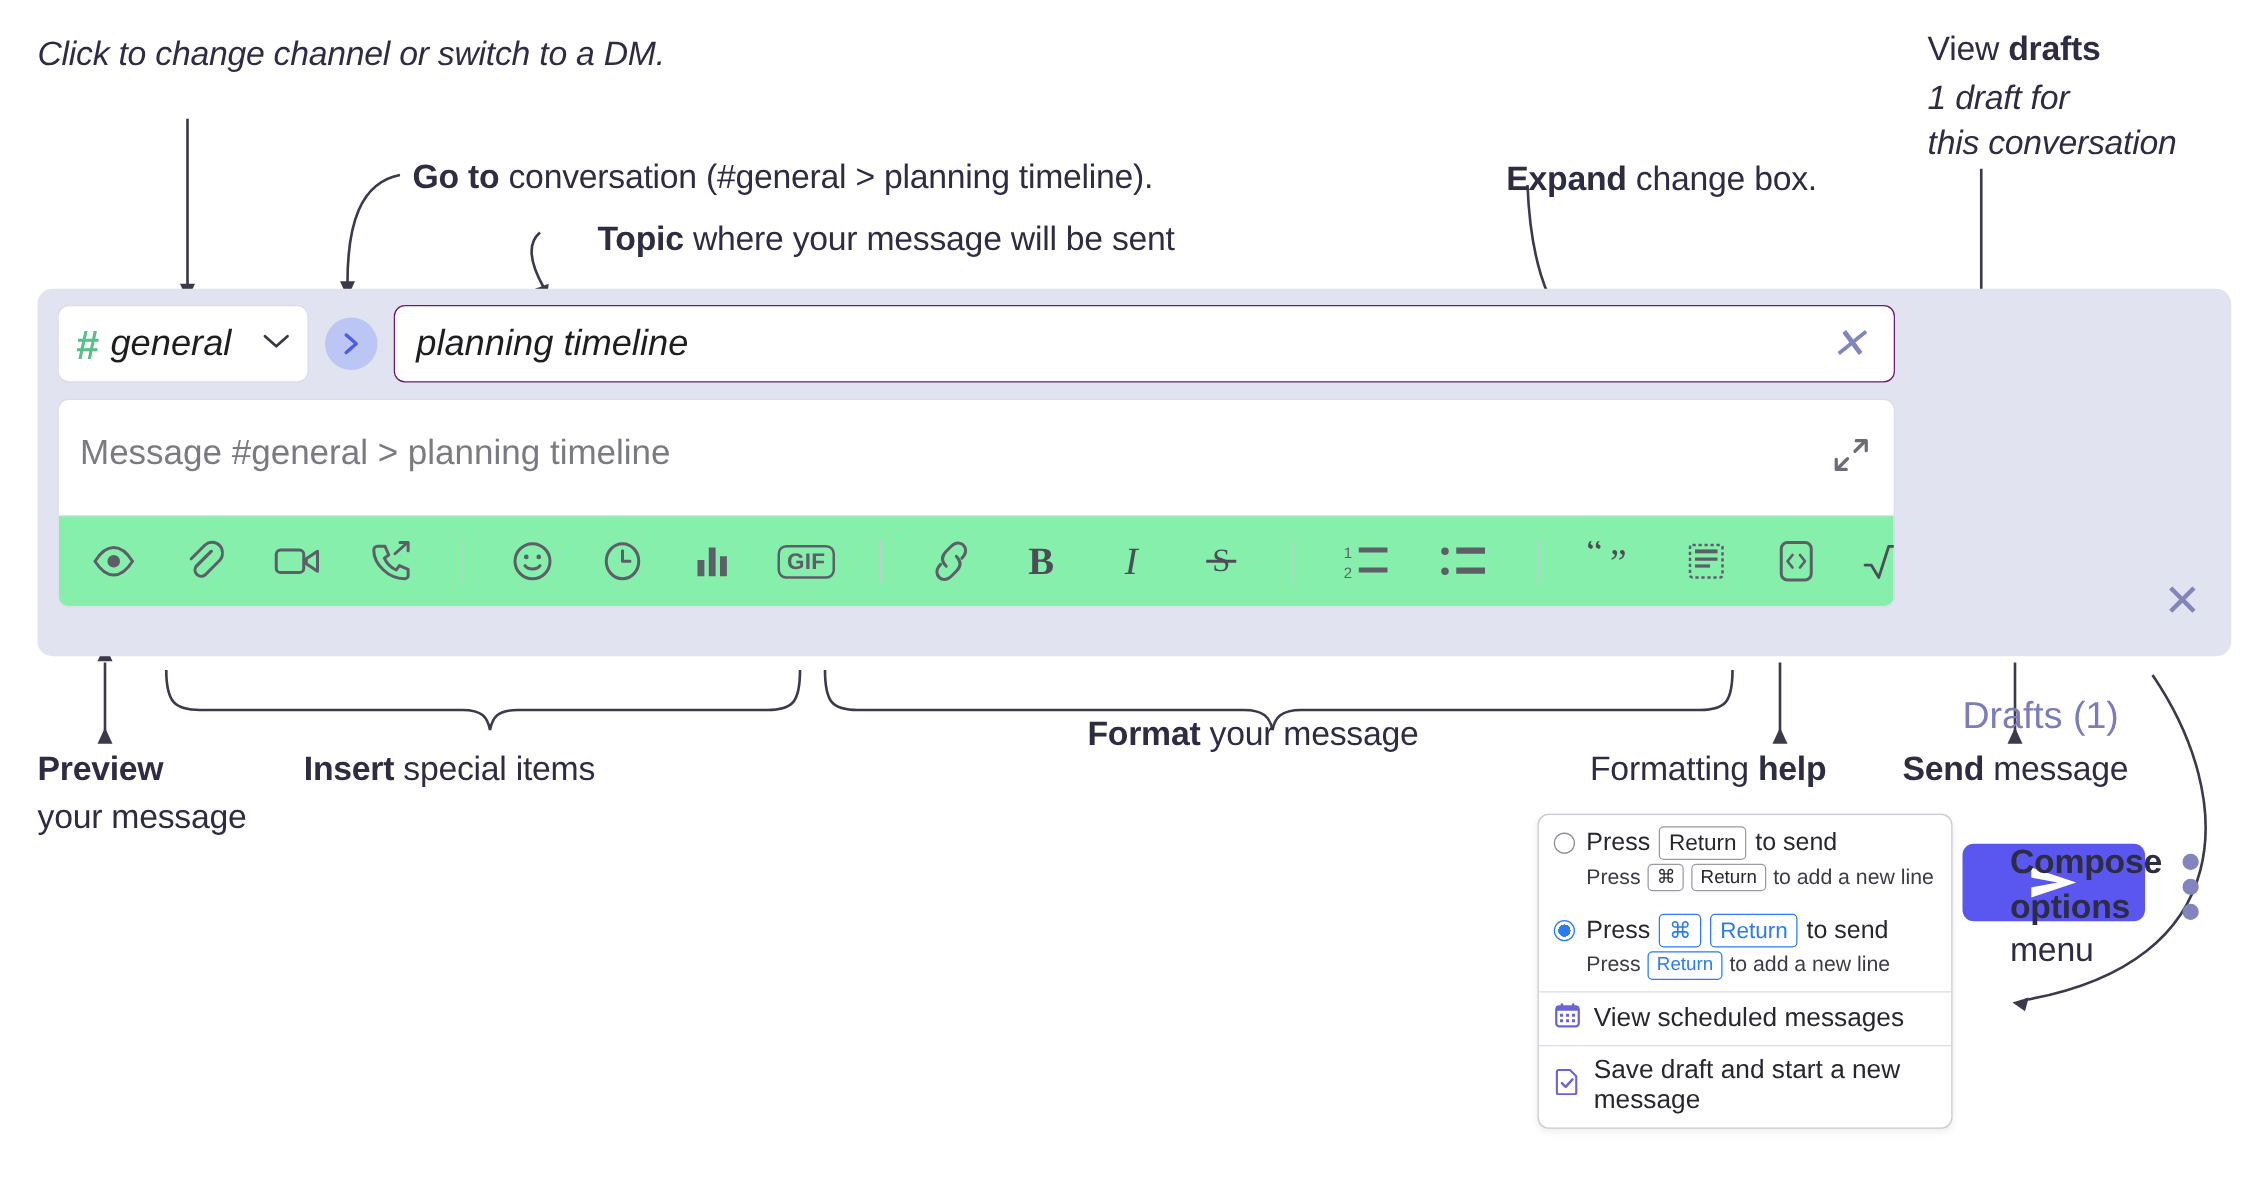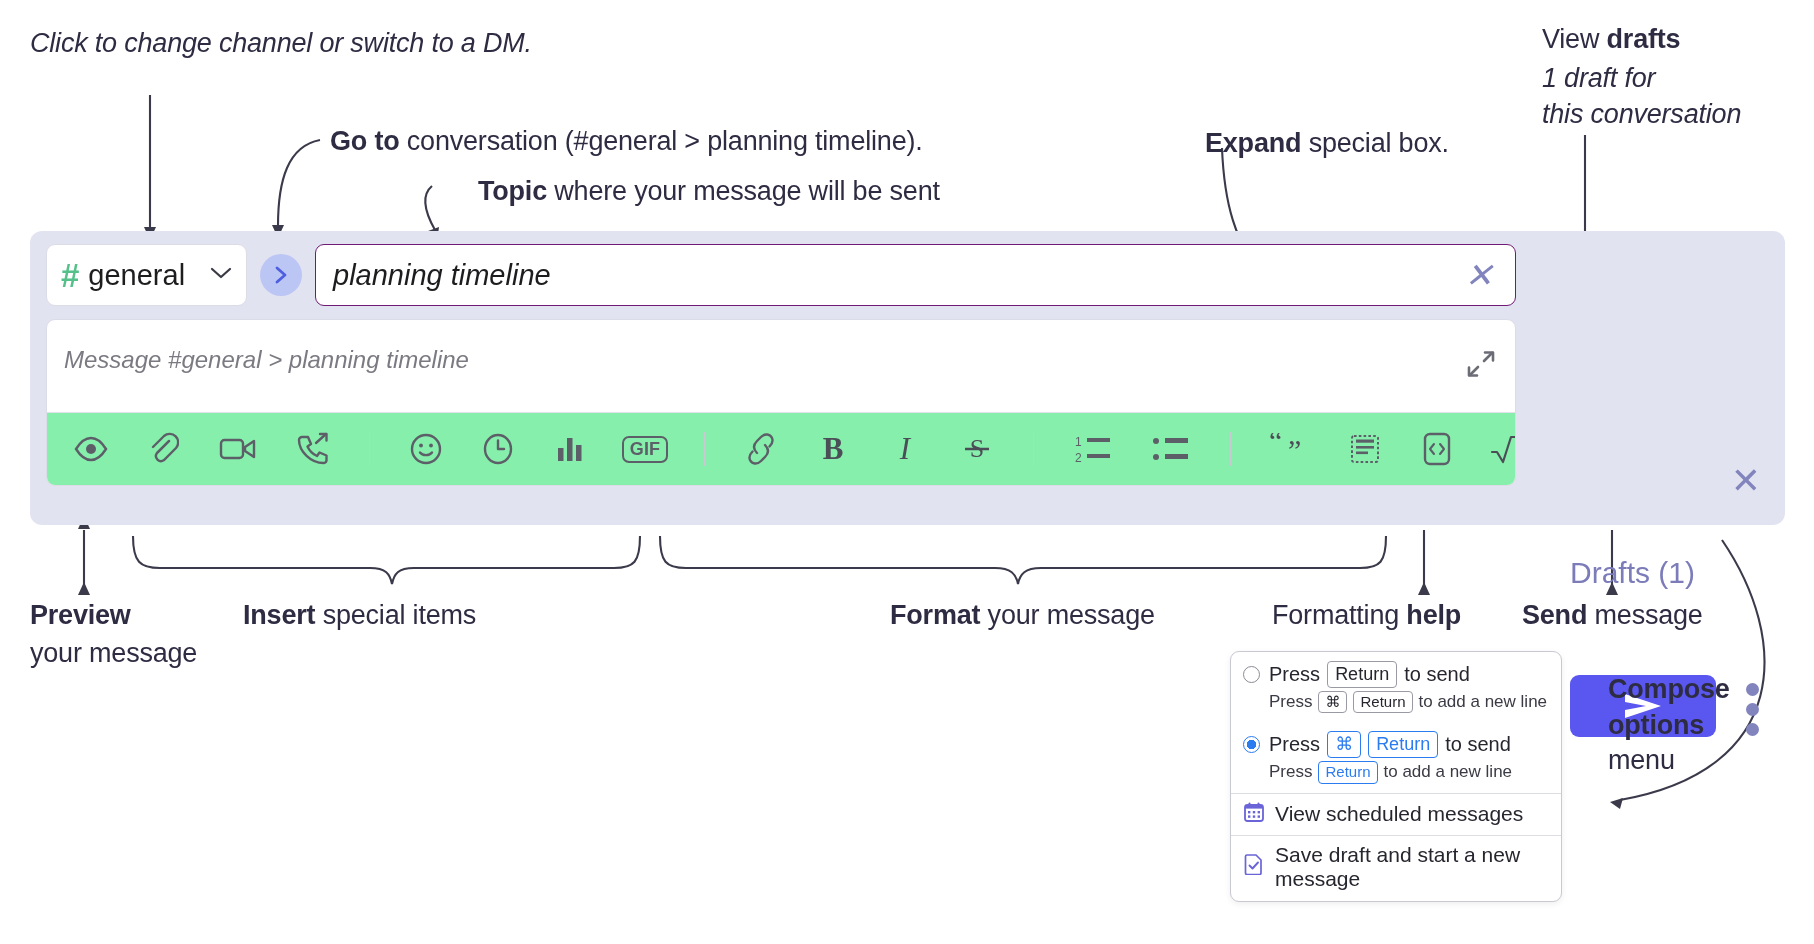--- a/index.html
+++ b/index.html
@@ -20,21 +20,21 @@
   }
   #compose-inner{position:absolute;left:16px;top:13px;width:1470px;}
 
   .row-top{display:flex;align-items:center;gap:0px;height:62px;}
   #channel-picker{
     width:201px;height:62px;background:#fff;border:1px solid #dcdce6;
     border-radius:9px;box-sizing:border-box;display:flex;align-items:center;
     gap:9px;padding:0 14px;cursor:pointer;
   }
   #hash-icon{color:#56c08a;font-size:33px;font-weight:700;line-height:1;}
-  #channel-name{font-size:29px;color:#1d1c1f;}
+  #channel-name{font-size:29px;color:#1d1c1f;font-style:italic;}
   #chev{margin-left:auto;color:#3a3a44;font-size:17px;}
 
   #goto-btn{
     width:42px;height:42px;border-radius:50%;background:#bcc6f5;
     margin:0 13px;display:flex;align-items:center;justify-content:center;
     cursor:pointer;flex:0 0 auto;
   }
   #goto-btn svg{display:block;}
 
   #topic-field{
@@ -44,21 +44,21 @@
   #topic-value{font-size:29px;color:#1d1c1f;flex:1;}
   #topic-clear{color:#8184bd;font-size:34px;line-height:1;cursor:pointer;
      font-weight:300;padding:0 4px;}
 
   
   #message-box{
     margin-top:13px;background:#fff;border:1px solid #dcdce6;border-radius:9px;
     box-sizing:border-box;width:1470px;overflow:hidden;
   }
   #message-input-area{height:92px;position:relative;}
-  #message-placeholder{position:absolute;left:17px;top:26px;font-size:24px;color:#7a7a82;font-style:italic;}
+  #message-placeholder{position:absolute;left:17px;top:26px;font-size:28px;color:#7a7a82;}
   #expand-btn{position:absolute;right:18px;top:28px;cursor:pointer;}
 
   #toolbar{
     height:72px;background:#86efac;border-top:1px solid #e1e1ec;
     display:flex;align-items:center;padding-left:16px;gap:16px;
   }
   .tb{width:56px;height:56px;display:flex;align-items:center;justify-content:center;
       color:#5d5f68;cursor:pointer;flex:0 0 auto;}
   .tb.wide{width:62px;}
   .tb-sep{width:1px;height:34px;background:#c8c9d2;margin:0 12px;flex:0 0 auto;}
@@ -156,21 +156,21 @@
 
 <div class="abs ann" style="left:330px;top:124px;">
   <b>Go to</b><span> conversation (#general &gt; planning timeline).</span>
 </div>
 
 <div class="abs ann" style="left:478px;top:174px;">
   <b>Topic</b><span> where your message will be sent</span>
 </div>
 
 <div class="abs ann" style="left:1205px;top:126px;">
-  <b>Expand</b><span> special box.</span>
+  <b>Expand</b><span> change box.</span>
 </div>
 
 <div class="abs ann" style="left:1542px;top:22px;width:262px;">
   <div><span>View </span><b>drafts</b></div>
   <div style="margin-top:3px;"><i>1 draft for</i></div>
   <div style="margin-top:1px;"><i>this conversation</i></div>
 </div>
 
 <div class="abs" id="compose-panel">
 
@@ -382,21 +382,21 @@
 
 <div class="abs ann" style="left:30px;top:598px;">
   <div><b>Preview</b></div>
   <div style="margin-top:2px;"><span>your message</span></div>
 </div>
 
 <div class="abs ann" style="left:243px;top:598px;">
   <b>Insert</b><span> special items</span>
 </div>
 
-<div class="abs ann" style="left:870px;top:598px;margin-left:20px;">
+<div class="abs ann" style="left:870px;top:570px;">
   <b>Format</b><span> your message</span>
 </div>
 
 <div class="abs ann" style="left:1272px;top:598px;">
   <span>Formatting </span><b>help</b>
 </div>
 
 <div class="abs ann" style="left:1522px;top:598px;">
   <b>Send</b><span> message</span>
 </div>

